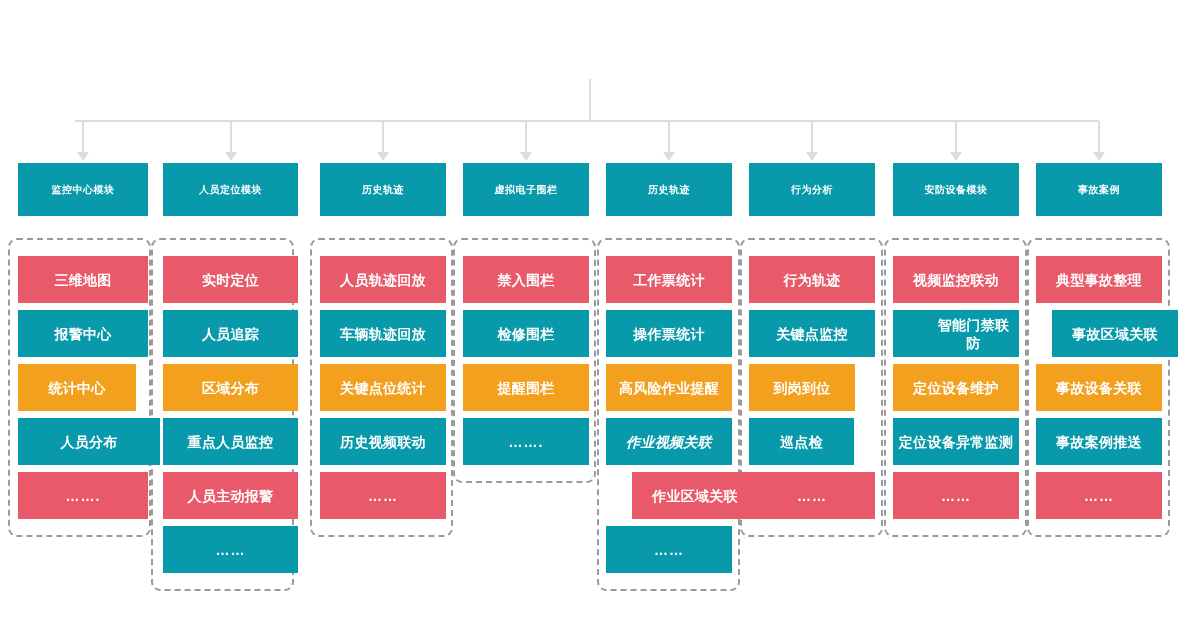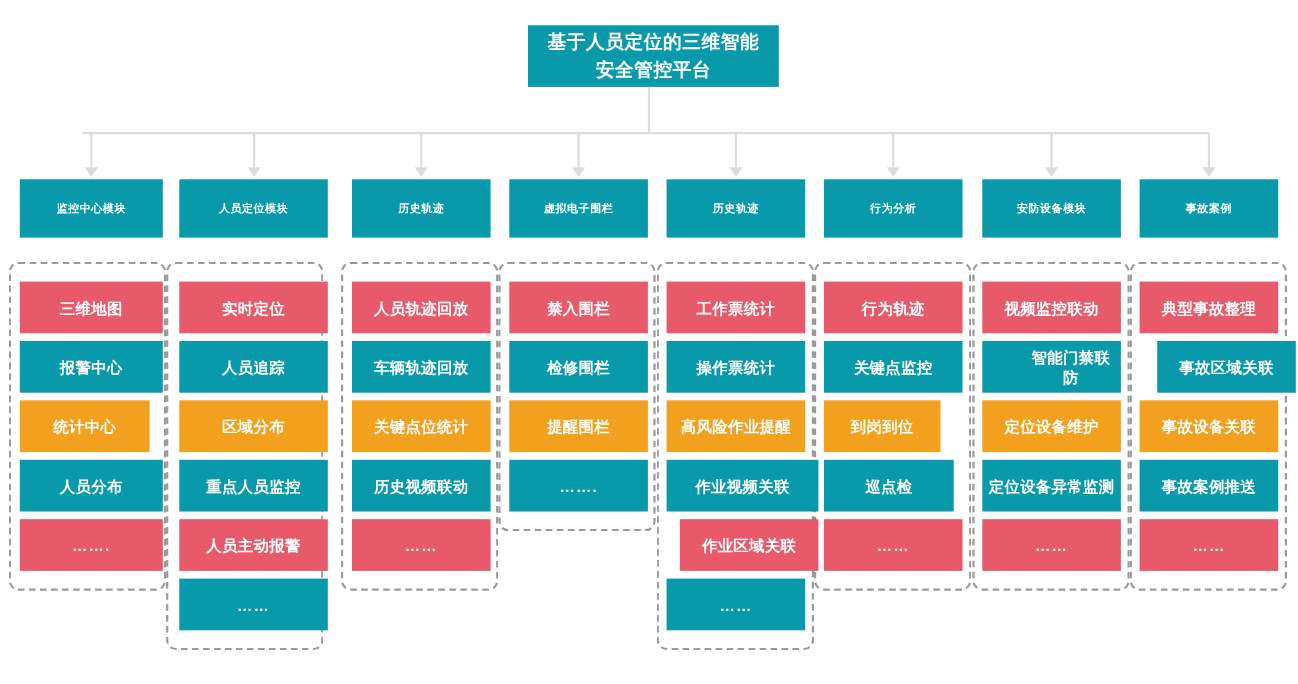--- a/index.html
+++ b/index.html
@@ -77,21 +77,20 @@
   .c-red    { background: #E8596A; }
   .c-teal   { background: #089AAA; }
   .c-orange { background: #F2A01E; }
   .item.dots { font-size: 14px; letter-spacing: 1px; }
 </style>
 </head>
 <body>
 
 <div id="canvas">
 
-  <div class="title-box">基于人员定位的三维智能安全管控平台</div>
 
   <div class="conn stem-root"></div>
   <div class="conn bus"></div>
 
   <div id="connectors">
       <div class="conn drop" style="left: 82px;"></div>
       <div class="arrow" style="left: 77px;"></div>
       <div class="conn drop" style="left: 229.5px;"></div>
       <div class="arrow" style="left: 224.5px;"></div>
       <div class="conn drop" style="left: 382px;"></div>
@@ -124,47 +123,47 @@
       <div class="hdr" style="left: 463px; width: 126px;">虚拟电子围栏</div>
       <div class="hdr" style="left: 606px; width: 126px;">历史轨迹</div>
       <div class="hdr" style="left: 749px; width: 126px;">行为分析</div>
       <div class="hdr" style="left: 893px; width: 126px;">安防设备模块</div>
       <div class="hdr" style="left: 1036px; width: 126px;">事故案例</div>
     </div>
   <div id="items">
       <div class="item c-red" style="left: 18px; width: 130px; top: 256px; text-align: center;">三维地图</div>
       <div class="item c-teal" style="left: 18px; width: 130px; top: 310px;">报警中心</div>
       <div class="item c-orange" style="left: 18px; width: 118px; top: 364px;">统计中心</div>
-      <div class="item c-teal" style="left: 18px; width: 130px; top: 418px;">人员分布</div>
+      <div class="item c-teal" style="left: 18px; width: 142px; top: 418px;">人员分布</div>
       <div class="item c-red dots" style="left: 18px; width: 130px; top: 472px;">…….</div>
       <div class="item c-red" style="left: 163px; width: 135px; top: 256px;">实时定位</div>
       <div class="item c-teal" style="left: 163px; width: 135px; top: 310px;">人员追踪</div>
       <div class="item c-orange" style="left: 163px; width: 135px; top: 364px;">区域分布</div>
       <div class="item c-teal" style="left: 163px; width: 135px; top: 418px;">重点人员监控</div>
       <div class="item c-red" style="left: 163px; width: 135px; top: 472px;">人员主动报警</div>
       <div class="item c-teal dots" style="left: 163px; width: 135px; top: 526px;">……</div>
       <div class="item c-red" style="left: 320px; width: 126px; top: 256px;">人员轨迹回放</div>
       <div class="item c-teal" style="left: 320px; width: 126px; top: 310px;">车辆轨迹回放</div>
       <div class="item c-orange" style="left: 320px; width: 126px; top: 364px;">关键点位统计</div>
       <div class="item c-teal" style="left: 320px; width: 126px; top: 418px;">历史视频联动</div>
       <div class="item c-red dots" style="left: 320px; width: 126px; top: 472px;">……</div>
       <div class="item c-red" style="left: 463px; width: 126px; top: 256px;">禁入围栏</div>
       <div class="item c-teal" style="left: 463px; width: 126px; top: 310px;">检修围栏</div>
       <div class="item c-orange" style="left: 463px; width: 126px; top: 364px;">提醒围栏</div>
       <div class="item c-teal dots" style="left: 463px; width: 126px; top: 418px;">…….</div>
       <div class="item c-red" style="left: 606px; width: 126px; top: 256px;">工作票统计</div>
       <div class="item c-teal" style="left: 606px; width: 126px; top: 310px;">操作票统计</div>
       <div class="item c-orange two-line" style="left: 606px; width: 126px; top: 364px;">高风险作业提醒</div>
-      <div class="item c-teal" style="left: 606px; width: 138px; top: 418px;">作业视频关联</div>
-      <div class="item c-red" style="left: 618px; width: 126px; top: 472px;">作业区域关联</div>
+      <div class="item c-teal" style="left: 606px; width: 126px; top: 418px; font-style: italic;">作业视频关联</div>
+      <div class="item c-red" style="left: 632px; width: 126px; top: 472px;">作业区域关联</div>
       <div class="item c-teal dots" style="left: 606px; width: 126px; top: 526px;">……</div>
       <div class="item c-red" style="left: 749px; width: 126px; top: 256px;">行为轨迹</div>
       <div class="item c-teal" style="left: 749px; width: 126px; top: 310px;">关键点监控</div>
       <div class="item c-orange" style="left: 749px; width: 106px; top: 364px;">到岗到位</div>
-      <div class="item c-teal" style="left: 749px; width: 118px; top: 418px;">巡点检</div>
+      <div class="item c-teal" style="left: 749px; width: 105px; top: 418px;">巡点检</div>
       <div class="item c-red dots" style="left: 749px; width: 126px; top: 472px;">……</div>
       <div class="item c-red" style="left: 893px; width: 126px; top: 256px;">视频监控联动</div>
       <div class="item c-teal" style="left: 893px; width: 126px; top: 310px; padding-left: 40px;">智能门禁联防</div>
       <div class="item c-orange" style="left: 893px; width: 126px; top: 364px;">定位设备维护</div>
       <div class="item c-teal two-line" style="left: 893px; width: 126px; top: 418px;">定位设备异常监测</div>
       <div class="item c-red dots" style="left: 893px; width: 126px; top: 472px;">……</div>
       <div class="item c-red" style="left: 1036px; width: 126px; top: 256px;">典型事故整理</div>
       <div class="item c-teal" style="left: 1036px; width: 126px; top: 310px; margin-left: 16px;">事故区域关联</div>
       <div class="item c-orange" style="left: 1036px; width: 126px; top: 364px;">事故设备关联</div>
       <div class="item c-teal" style="left: 1036px; width: 126px; top: 418px;">事故案例推送</div>

